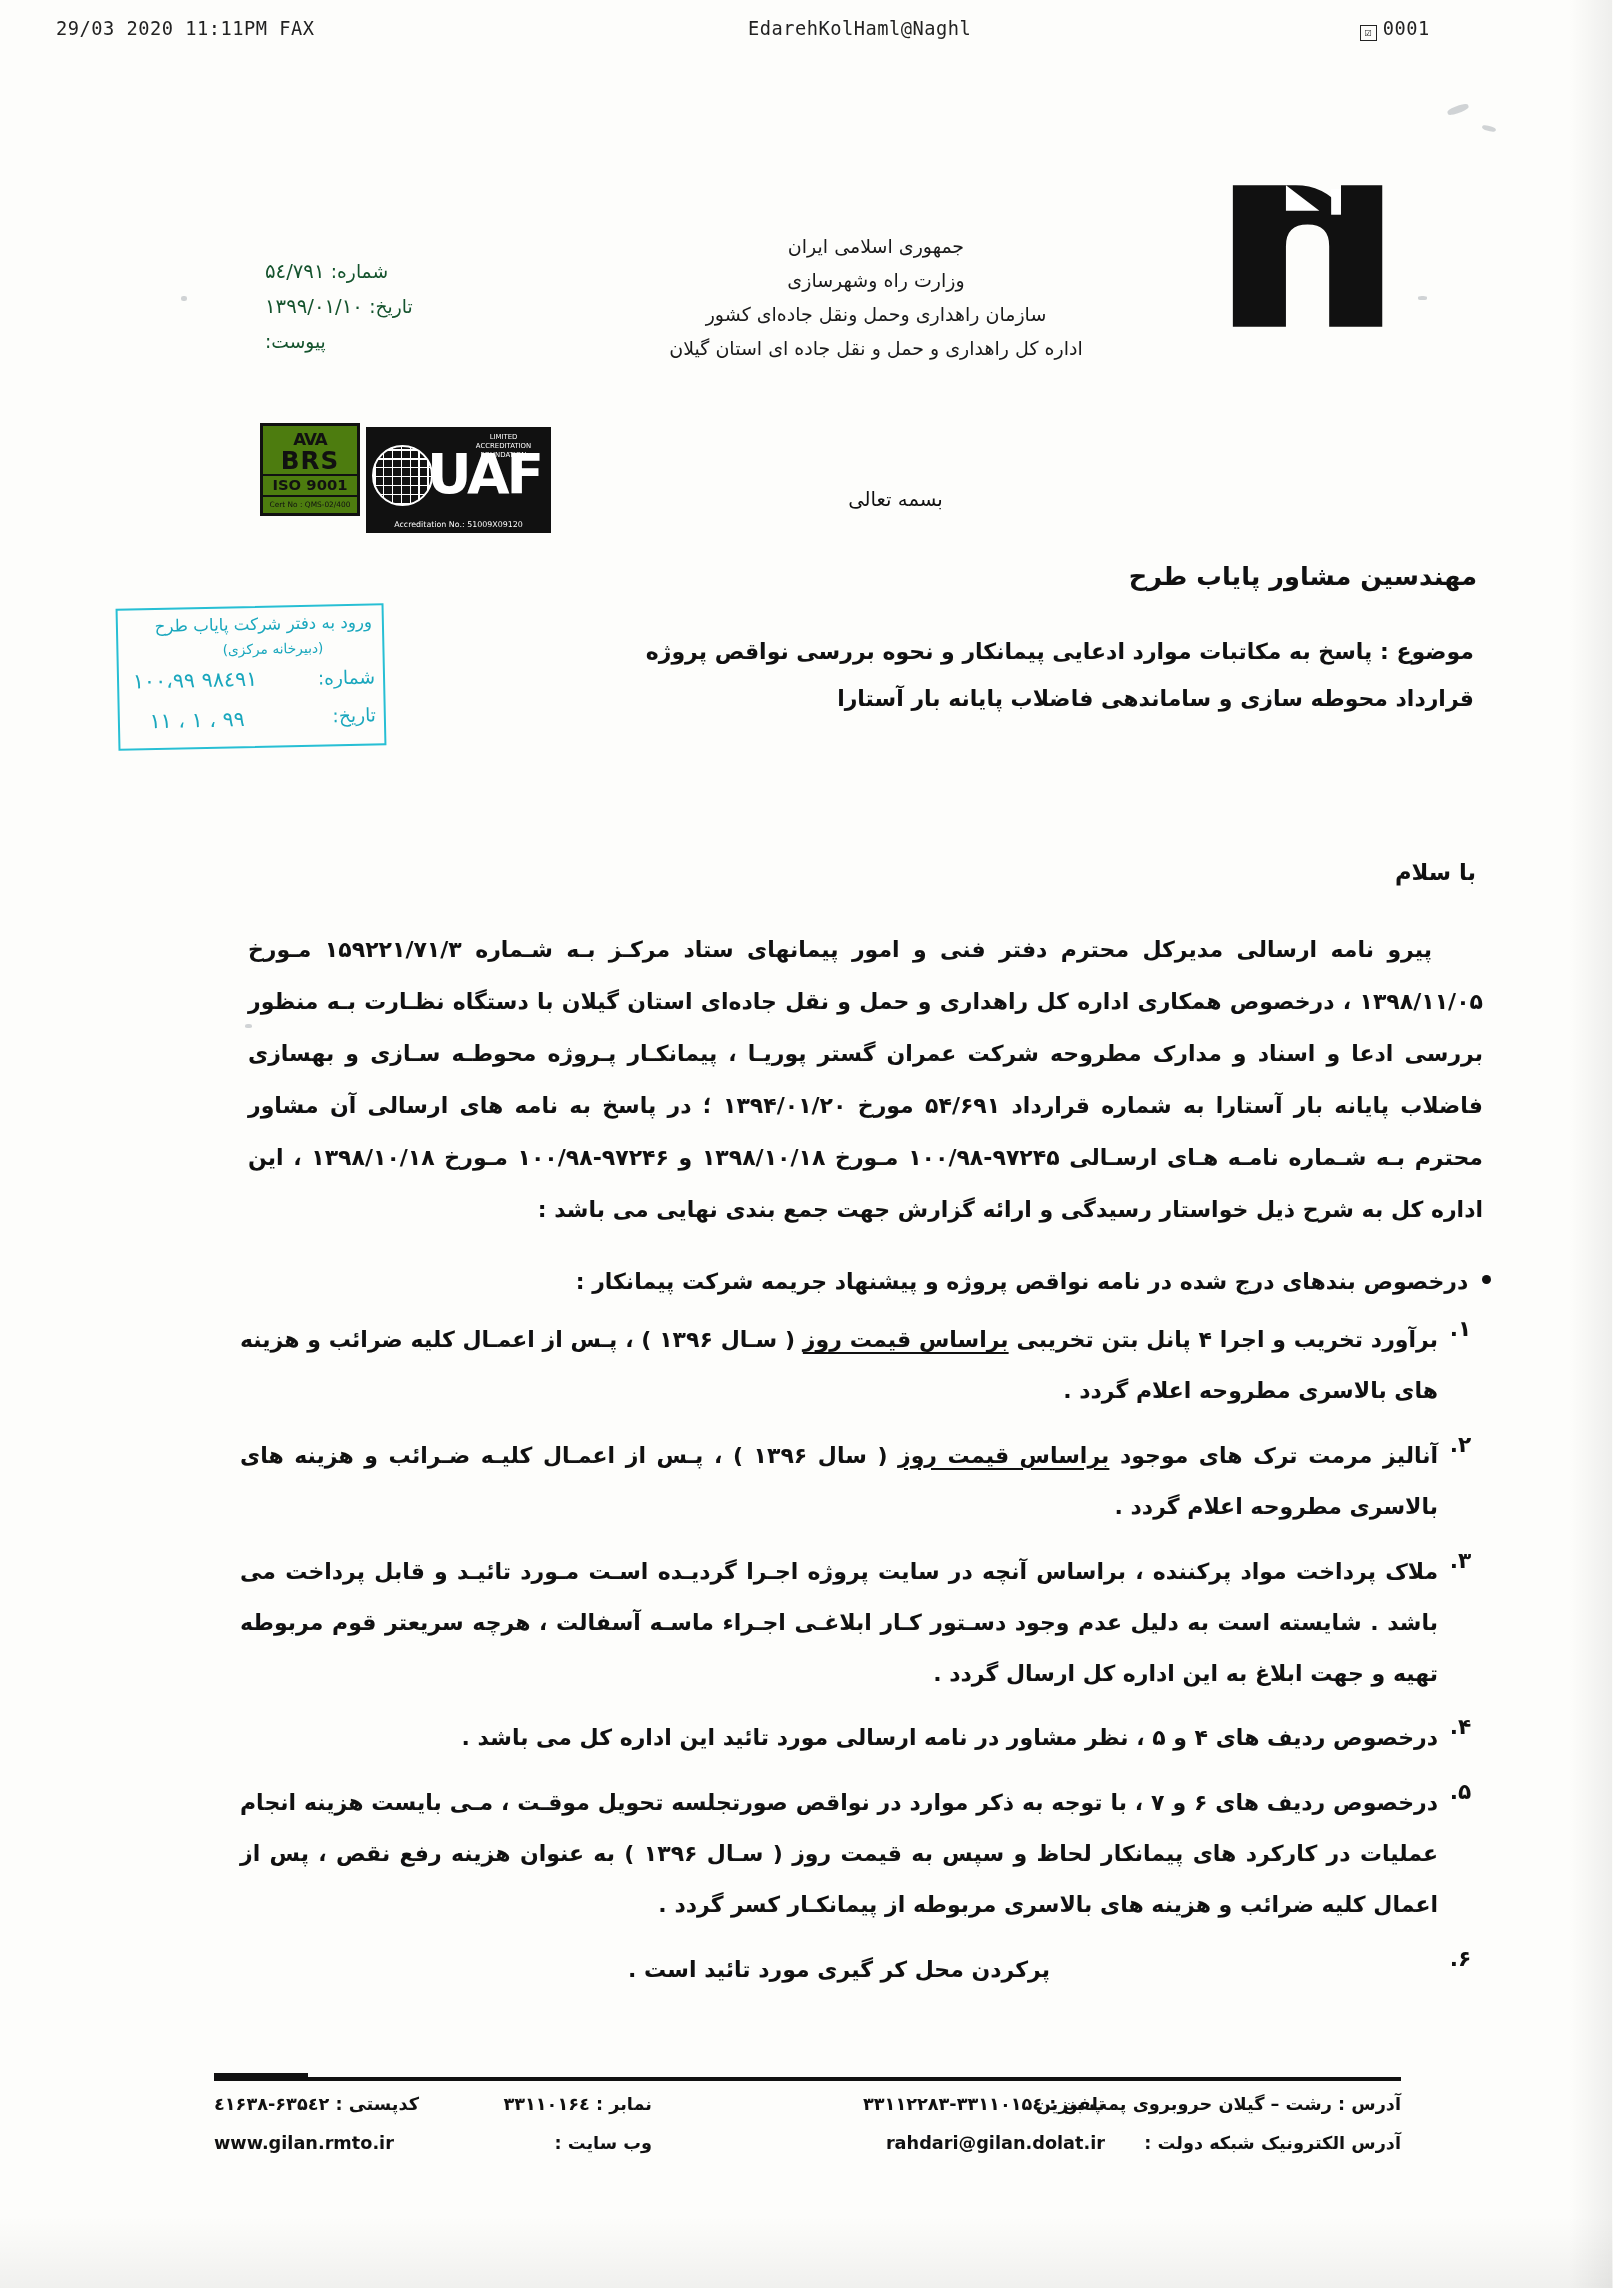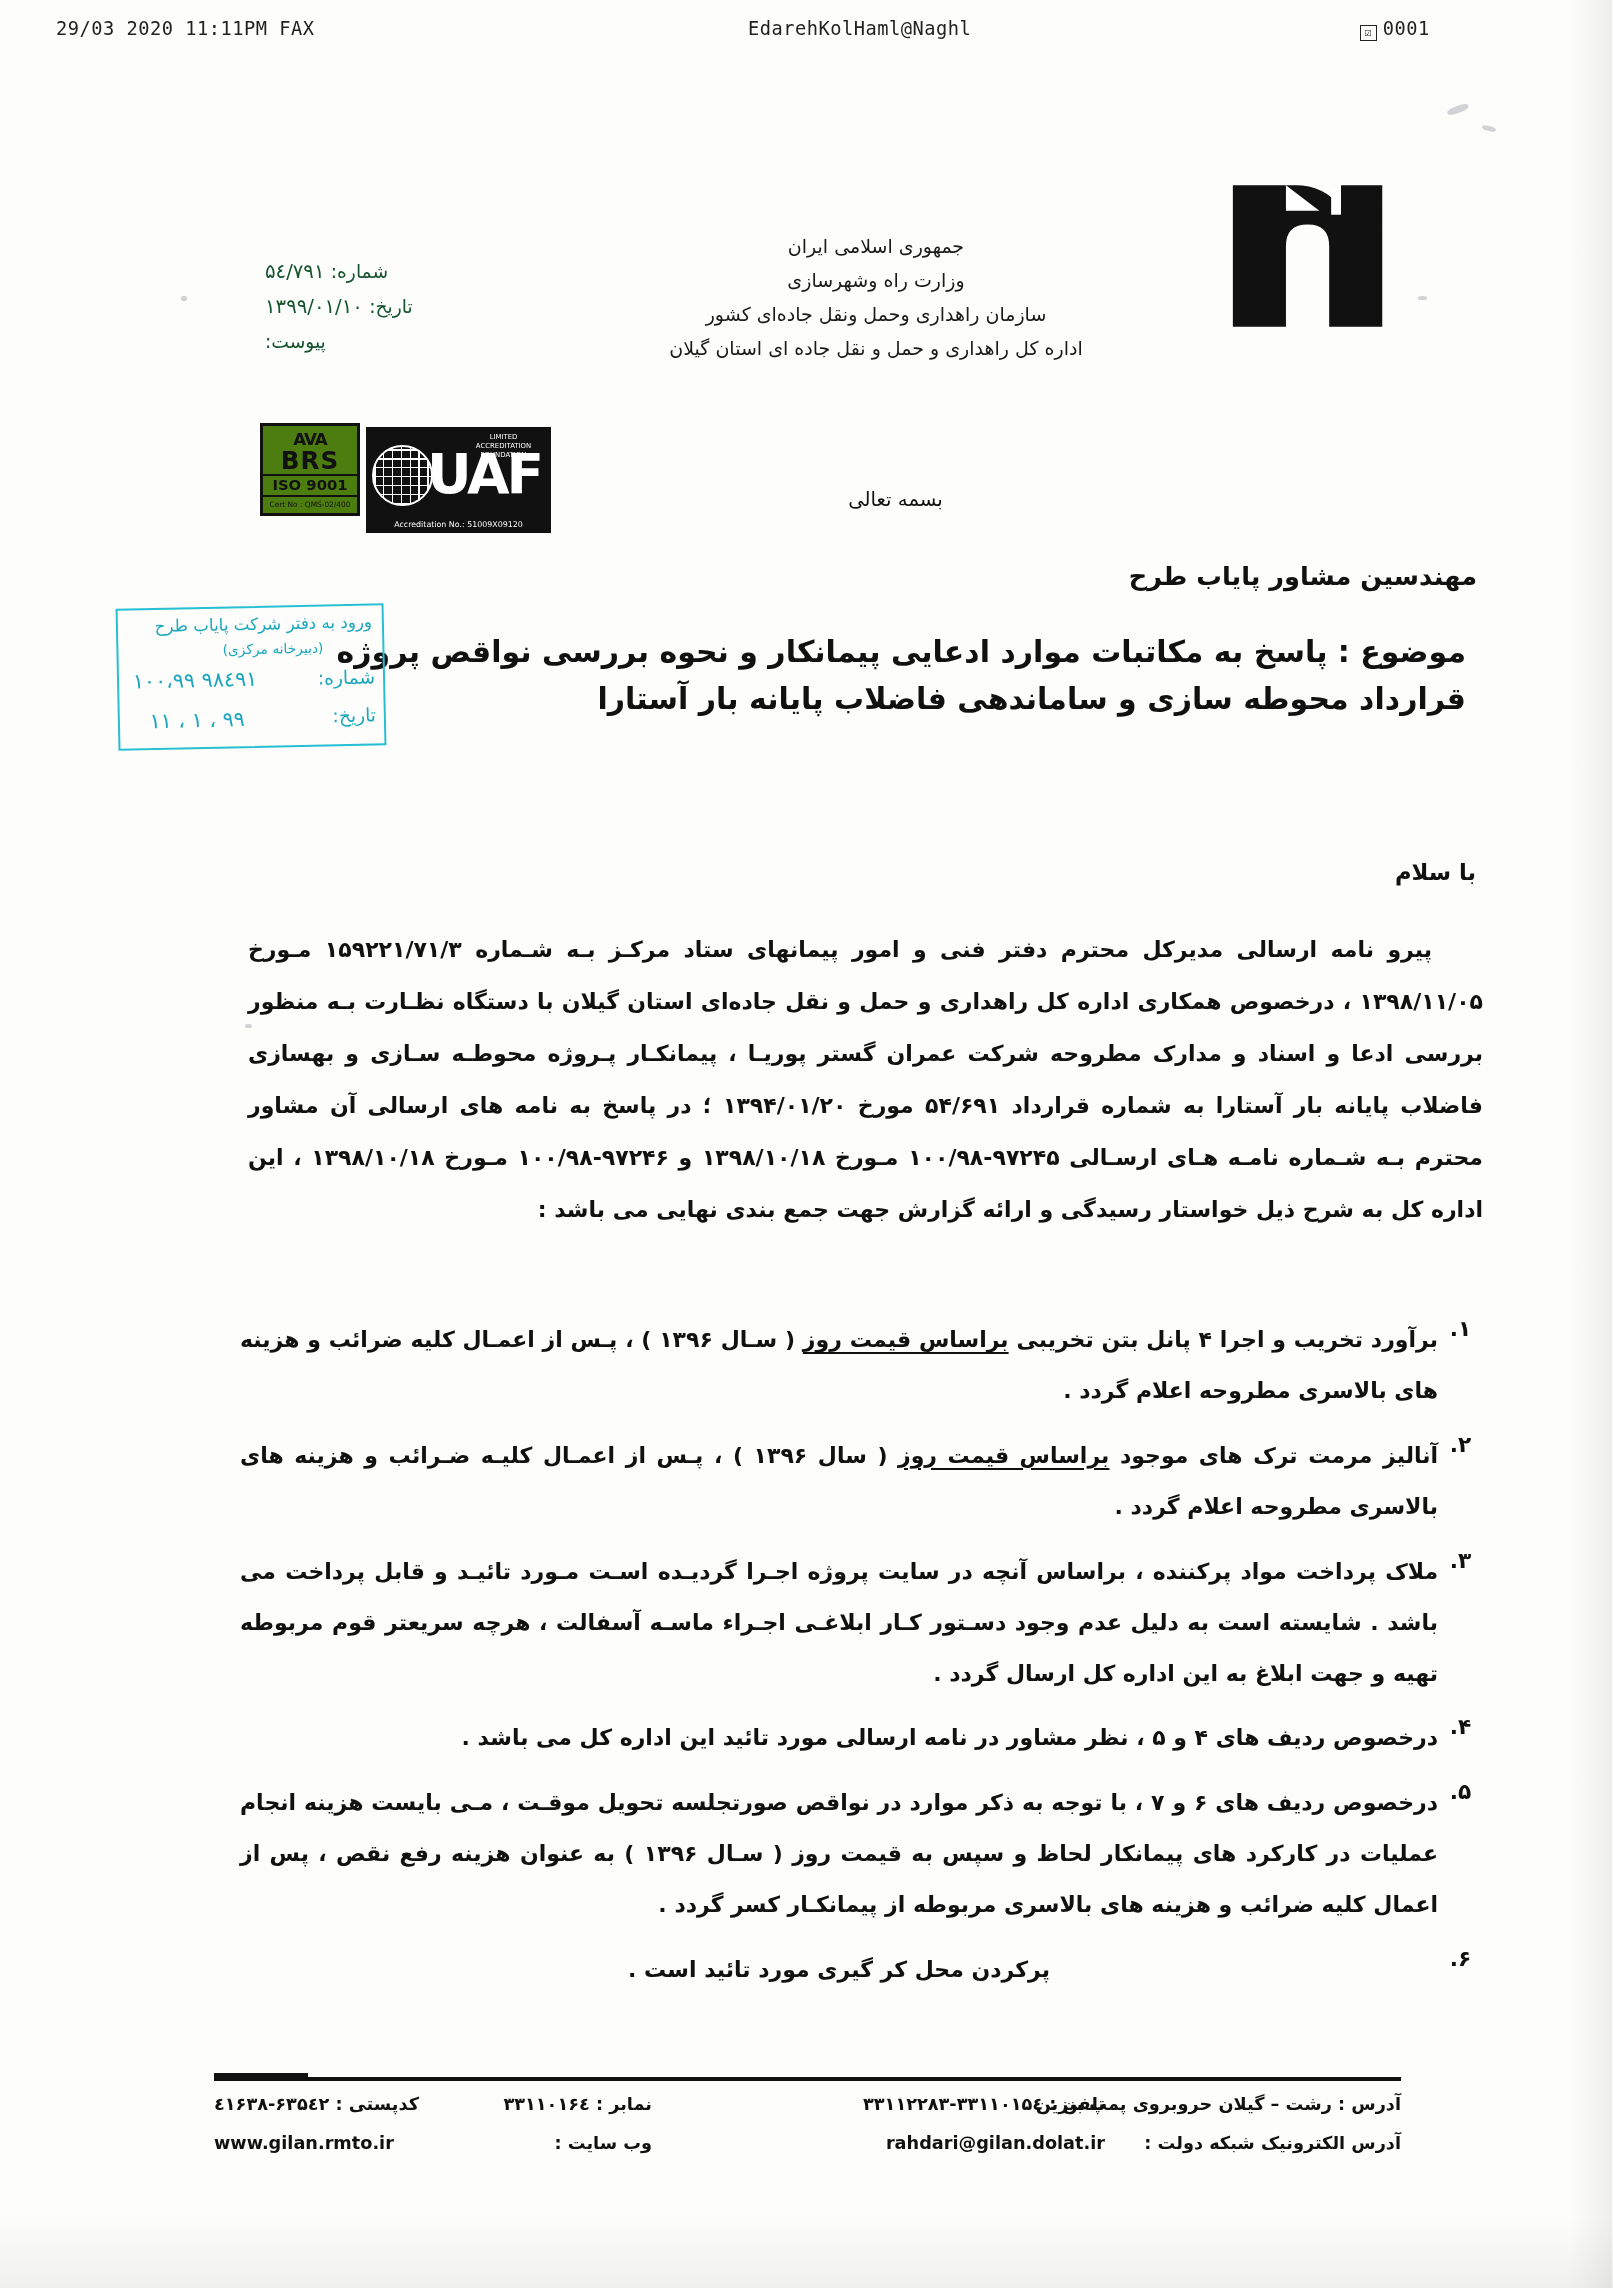--- a/index.html
+++ b/index.html
@@ -224,25 +224,25 @@
     width: 1182px;
     text-align: right;
     direction: rtl;
     font-size: 25.6px;
     font-weight: bold;
     color: #111;
   }
   .subject {
     position: absolute;
     top: 628px;
-    left: 206px;
+    left: 214px;
     width: 1261px;
     text-align: right;
     direction: rtl;
-    font-size: 30px;
+    font-size: 22px;
     font-weight: bold;
     line-height: 47px;
     color: #111;
   }
   .addr-lines {
     position: absolute;
     top: 734px;
     left: 217px;
     width: 1261px;
     text-align: right;
@@ -514,20 +514,23 @@
     <div class="s-row2">تاریخ:</div>
     <div class="s-val2">۹۹ ، ۱   ، ۱۱</div>
   </div>
 
   <div class="salutation">با سلام</div>
 
   <div class="body">
     <p>پیرو نامه ارسالی مدیرکل محترم دفتر فنی و امور پیمانهای ستاد مرکـز بـه شـماره ۱۵۹۲۲۱/۷۱/۳ مـورخ ۱۳۹۸/۱۱/۰۵ ، درخصوص همکاری اداره کل راهداری و حمل و نقل جاده‌ای استان گیلان با دستگاه نظـارت بـه منظور بررسی ادعا و اسناد و مدارک مطروحه شرکت عمران گستر پوریـا ، پیمانکـار پـروژه محوطـه سـازی و بهسازی فاضلاب پایانه بار آستارا به شماره قرارداد ۵۴/۶۹۱ مورخ ۱۳۹۴/۰۱/۲۰ ؛ در پاسخ به نامه های ارسالی آن مشاور محترم بـه شـماره نامـه هـای ارسـالی ۹۷۲۴۵-۱۰۰/۹۸ مـورخ ۱۳۹۸/۱۰/۱۸ و ۹۷۲۴۶-۱۰۰/۹۸ مـورخ ۱۳۹۸/۱۰/۱۸ ، این اداره کل به شرح ذیل خواستار رسیدگی و ارائه گزارش جهت جمع بندی نهایی می باشد :</p>
   </div>
 
+  <div class="bullet-head">
+    <span class="dot"></span><span>درخصوص بندهای درج شده در نامه نواقص پروژه و پیشنهاد جریمه شرکت پیمانکار :</span>
+  </div>
 
   <div class="numlist">
 
     <div class="item">
       <div class="num">۱.</div>
       <div class="txt"><span>برآورد تخریب و اجرا ۴ پانل بتن تخریبی </span><span class="u">براساس قیمت روز</span><span> ( سـال ۱۳۹۶ ) ، پـس از اعمـال کلیه ضرائب و هزینه های بالاسری مطروحه اعلام گردد .</span></div>
     </div>
 
     <div class="item">
       <div class="num">۲.</div>

